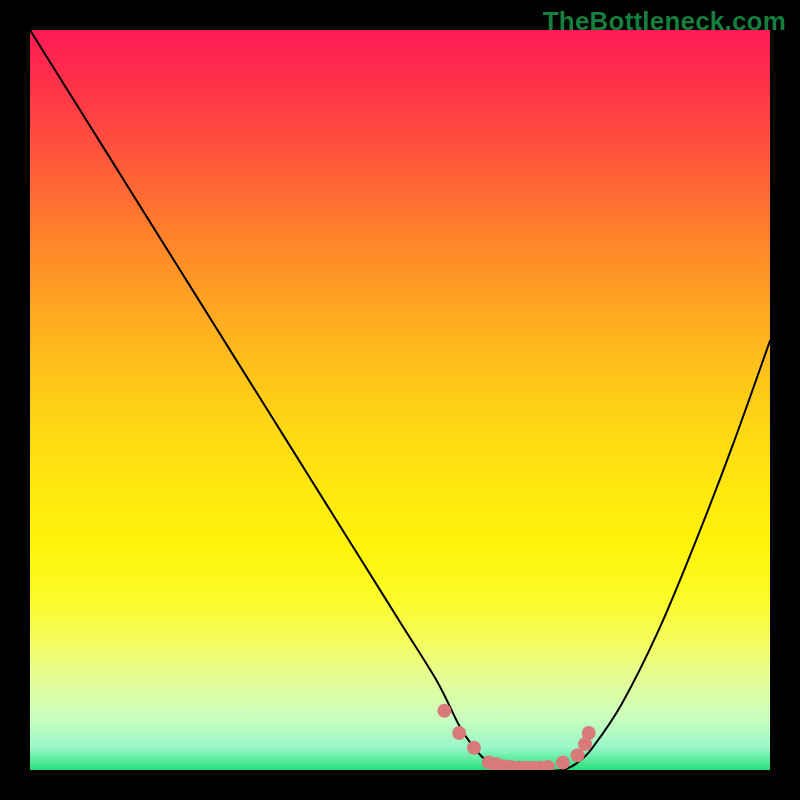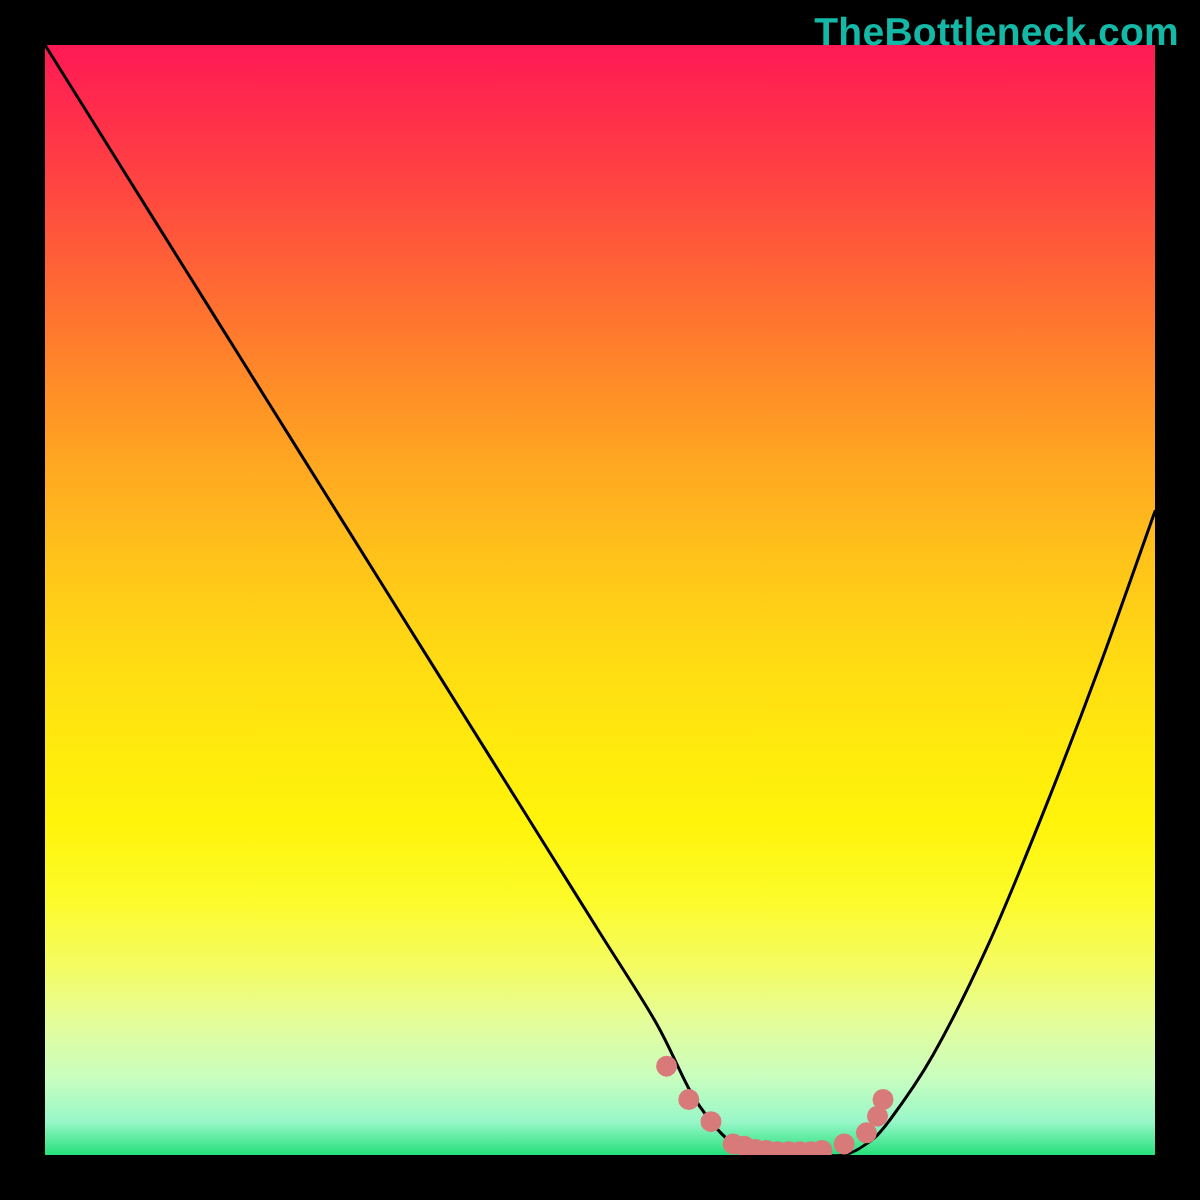--- a/index.html
+++ b/index.html
@@ -16,21 +16,21 @@
     height: 800px;
     background: #000;
   }
   .watermark {
     position: absolute;
     top: 6px;
     right: 14px;
     font-family: Arial, Helvetica, sans-serif;
     font-size: 26px;
     font-weight: 600;
-    color: #14b8a6;
+    color: #15803d;
     letter-spacing: 0.2px;
     z-index: 50;
   }
   .plot {
     position: absolute;
     left: 30px;
     top: 30px;
     width: 740px;
     height: 740px;
     overflow: hidden;

